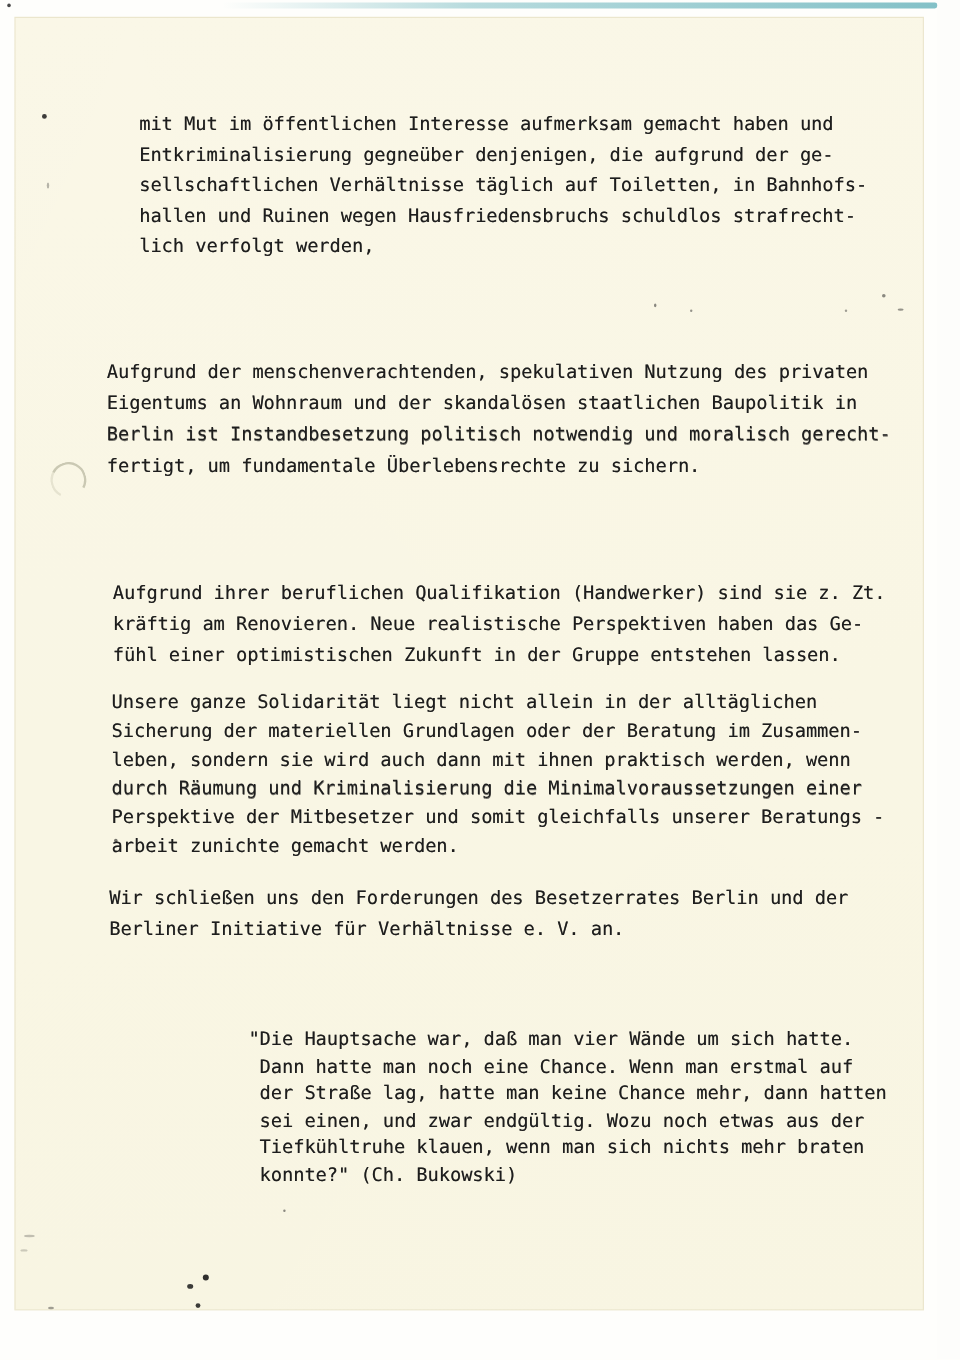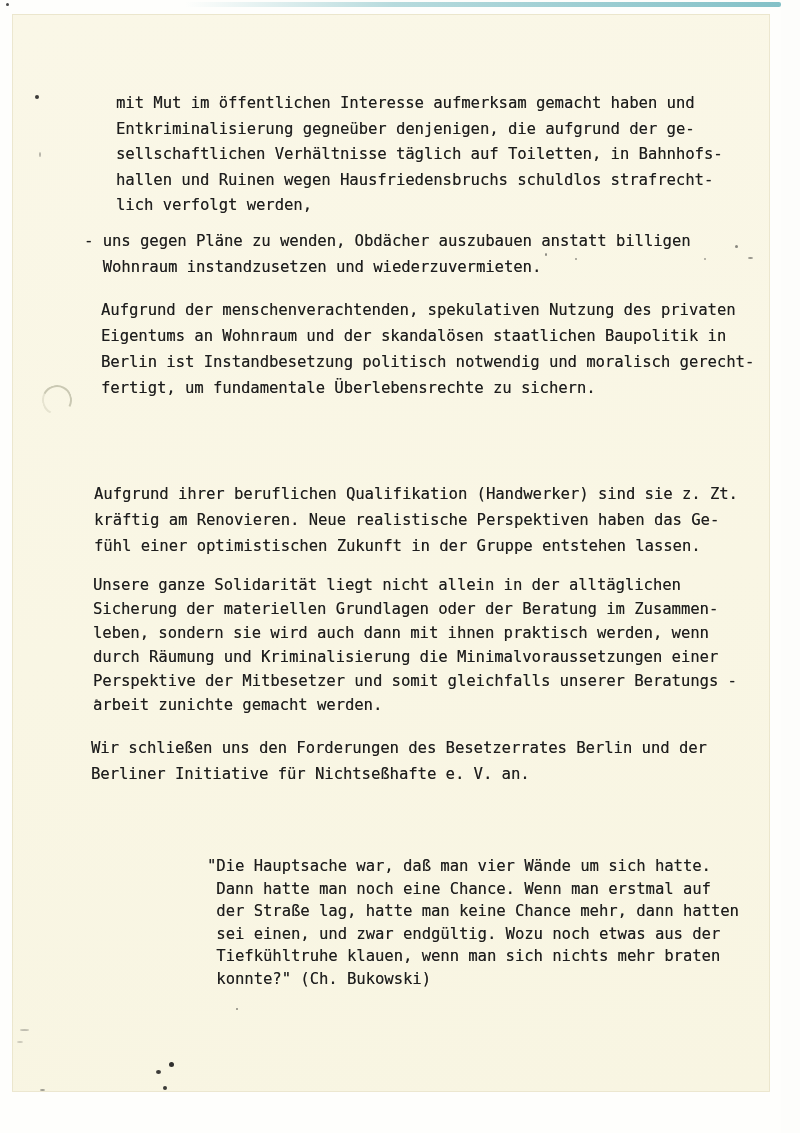--- a/index.html
+++ b/index.html
@@ -74,42 +74,40 @@
   <div class="edge-artifact"></div>
 
   <div class="page">
 
     <div class="para lh-255" style="left:103px; top:76px;">mit Mut im öffentlichen Interesse aufmerksam gemacht haben und
 Entkriminalisierung gegneüber denjenigen, die aufgrund der ge-
 sellschaftlichen Verhältnisse täglich auf Toiletten, in Bahnhofs-
 hallen und Ruinen wegen Hausfriedensbruchs schuldlos strafrecht-
 lich verfolgt werden,</div>
 
-    <div class="para lh-26" style="left:71px; top:213px;">- uns gegen Pläne zu wenden, Obdächer auszubauen anstatt billigen
-  Wohnraum instandzusetzen und wiederzuvermieten.</div>
 
-    <div class="para lh-26" style="left:88px; top:282px;">Aufgrund der menschenverachtenden, spekulativen Nutzung des privaten
+    <div class="para lh-26" style="left:76px; top:282px;">Aufgrund der menschenverachtenden, spekulativen Nutzung des privaten
 Eigentums an Wohnraum und der skandalösen staatlichen Baupolitik in
 Berlin ist Instandbesetzung politisch notwendig und moralisch gerecht-
 fertigt, um fundamentale Überlebensrechte zu sichern.</div>
 
 
     <div class="para lh-24" style="left:80px; top:558px;">Unsere ganze Solidarität liegt nicht allein in der alltäglichen
 Sicherung der materiellen Grundlagen oder der Beratung im Zusammen-
 leben, sondern sie wird auch dann mit ihnen praktisch werden, wenn
 durch Räumung und Kriminalisierung die Minimalvoraussetzungen einer
 Perspektive der Mitbesetzer und somit gleichfalls unserer Beratungs -
 arbeit zunichte gemacht werden.</div>
 
     <div class="para lh-26" style="left:81px; top:466px;">Aufgrund ihrer beruflichen Qualifikation (Handwerker) sind sie z. Zt.
 kräftig am Renovieren. Neue realistische Perspektiven haben das Ge-
 fühl einer optimistischen Zukunft in der Gruppe entstehen lassen.</div>
 
     <div class="para lh-26" style="left:78px; top:720px;">Wir schließen uns den Forderungen des Besetzerrates Berlin und der
-Berliner Initiative für Nichtseßhafte e. V. an.</div>
+Berliner Initiative für Verhältnisse e. V. an.</div>
 
     <div class="para lh-225" style="left:194px; top:840px;">"Die Hauptsache war, daß man vier Wände um sich hatte.
  Dann hatte man noch eine Chance. Wenn man erstmal auf
  der Straße lag, hatte man keine Chance mehr, dann hatten
  sei einen, und zwar endgültig. Wozu noch etwas aus der
  Tiefkühltruhe klauen, wenn man sich nichts mehr braten
  konnte?" (Ch. Bukowski)</div>
 
 
   </div>

